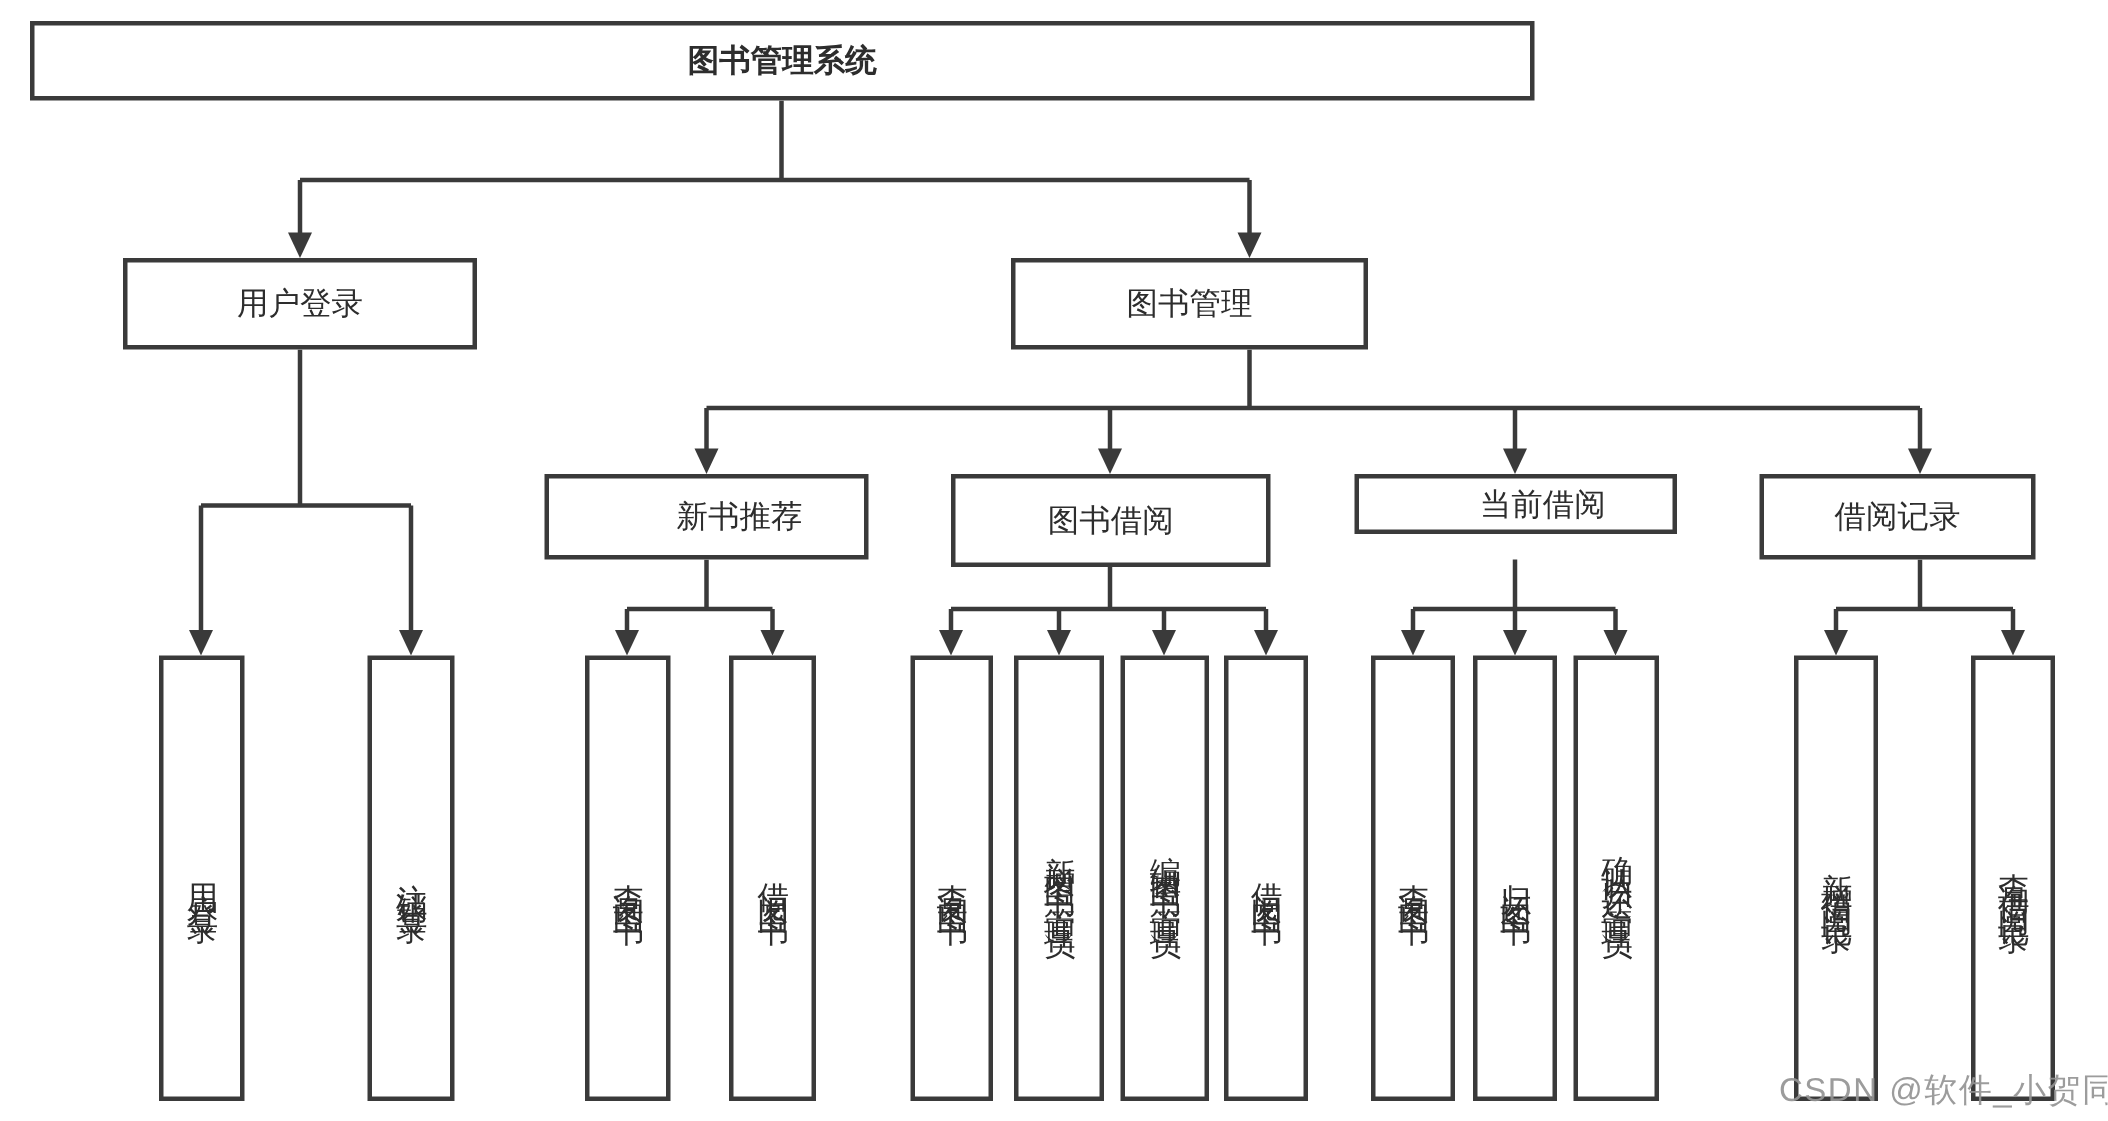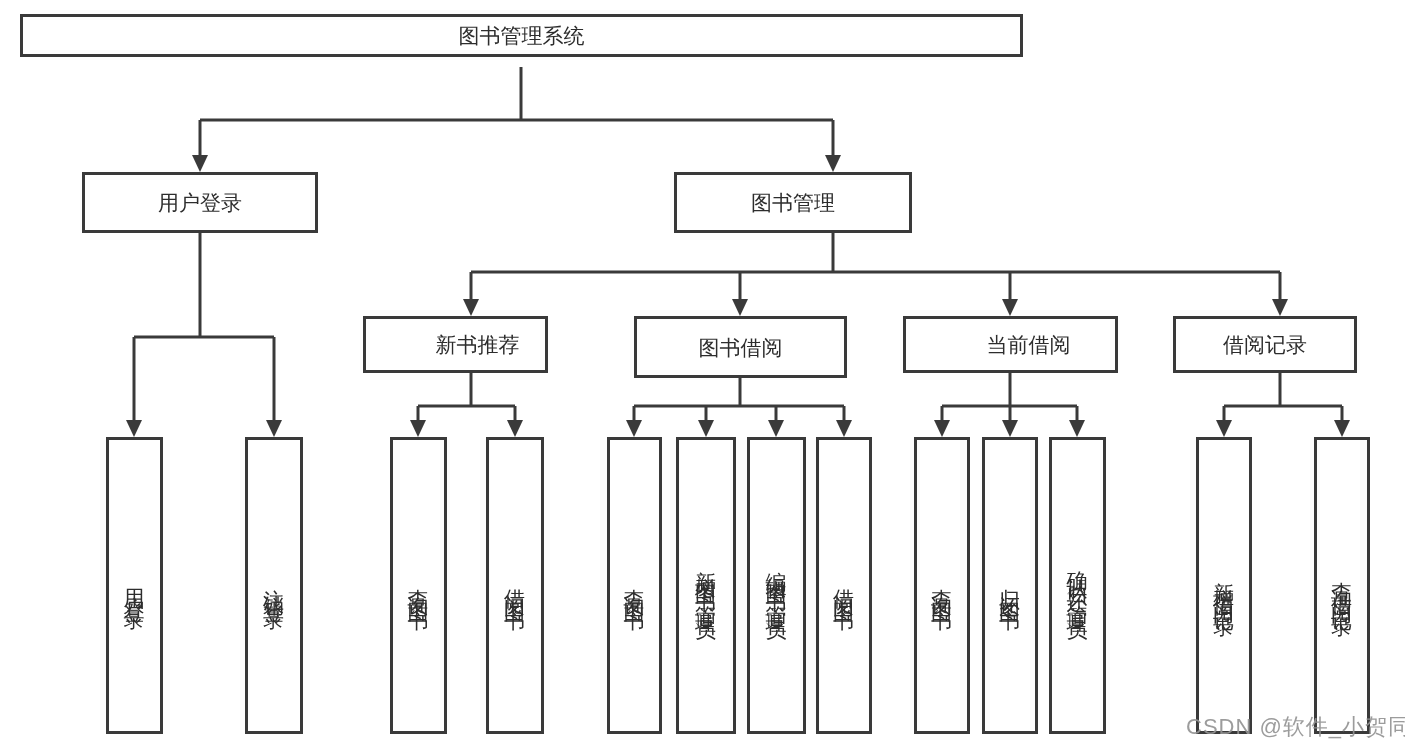--- a/index.html
+++ b/index.html
@@ -123,38 +123,38 @@
       <polygon points="768,420 784,420 776,437"></polygon>
       <polygon points="836,420 852,420 844,437"></polygon>
       <polygon points="934,420 950,420 942,437"></polygon>
       <polygon points="1002,420 1018,420 1010,437"></polygon>
       <polygon points="1069,420 1085,420 1077,437"></polygon>
       <polygon points="1216,420 1232,420 1224,437"></polygon>
       <polygon points="1334,420 1350,420 1342,437"></polygon>
     </g>
   </svg>
 
-  <div class="node" style="left:20px; top:14px; width:1003px; height:43px;">
+  <div class="node" style="left:20px; top:14px; width:1003px; height:53px;font-weight:bold;">
     <span>图书管理系统</span>
   </div>
 
   <div class="node" style="left:82px; top:172px; width:236px; height:61px;">
     <span>用户登录</span>
   </div>
   <div class="node" style="left:674px; top:172px; width:238px; height:61px;">
     <span>图书管理</span>
   </div>
 
-  <div class="node" style="left:363px; top:316px; width:185px; height:57px;padding-left:44px;">
+  <div class="node" style="left:363px; top:316px; width:216px; height:57px;padding-left:44px;">
     <span>新书推荐</span>
   </div>
   <div class="node" style="left:634px; top:316px; width:213px; height:62px;">
     <span>图书借阅</span>
   </div>
-  <div class="node" style="left:903px; top:316px; width:215px; height:57px;padding-left:36px;">
+  <div class="node" style="left:903px; top:316px; width:215px; height:40px;padding-left:36px;">
     <span>当前借阅</span>
   </div>
   <div class="node" style="left:1173px; top:316px; width:184px; height:57px;">
     <span>借阅记录</span>
   </div>
 
   <div class="node leaf" style="left:106px; top:437px; width:57px; height:297px;">
     <span>用户登录</span>
   </div>
   <div class="node leaf" style="left:245px; top:437px; width:58px; height:297px;">

